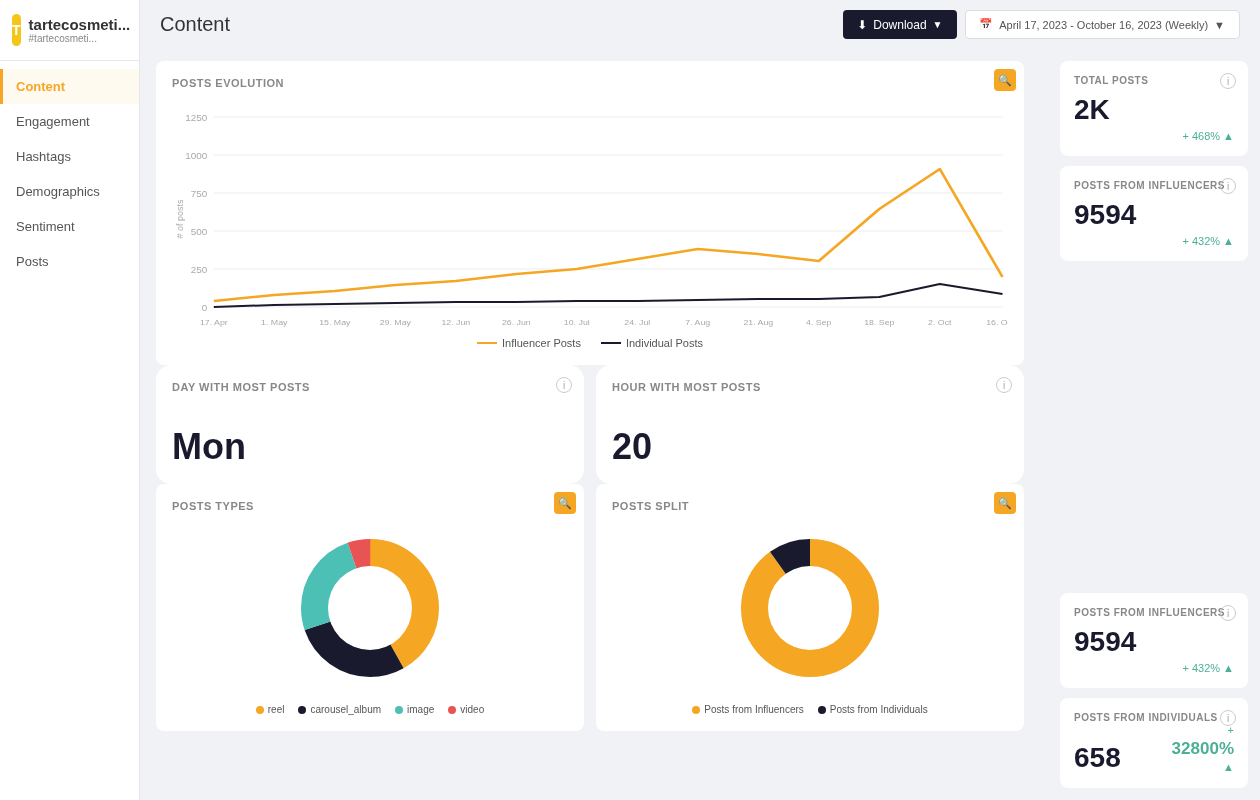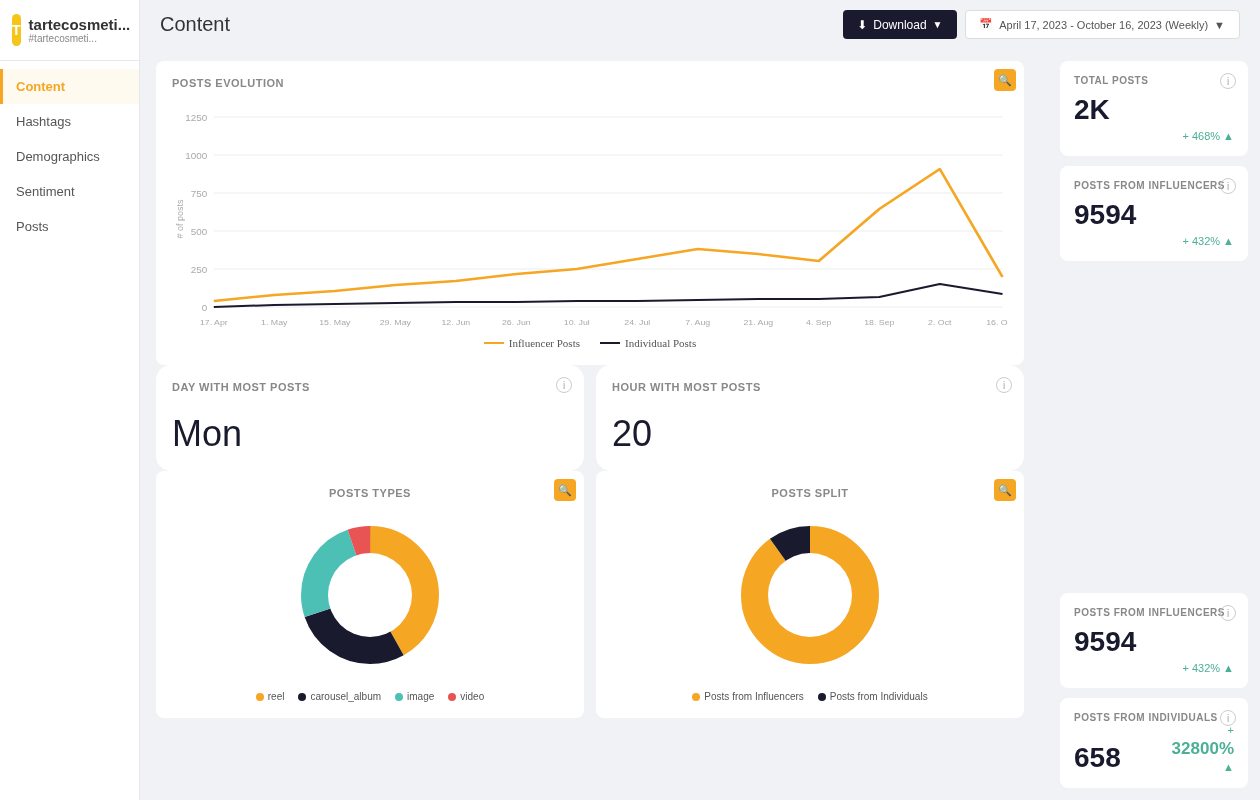--- a/index.html
+++ b/index.html
@@ -31,33 +31,33 @@
     .main-content { flex: 1; overflow-y: auto; padding: 12px 16px; display: flex; flex-direction: column; }
     .right-panel { width: 220px; padding: 12px; display: flex; flex-direction: column; gap: 10px; overflow-y: auto; }
     .card-title { font-size: 11px; font-weight: 700; color: #888; letter-spacing: 0.5px; text-transform: uppercase; }
     .card-info-icon { position: absolute; top: 12px; right: 12px; width: 16px; height: 16px; border-radius: 50%; border: 1px solid #ccc; display: flex; align-items: center; justify-content: center; font-size: 10px; color: #aaa; cursor: pointer; }
     .card-zoom-icon { position: absolute; top: 8px; right: 8px; width: 22px; height: 22px; background: #f5a623; border-radius: 4px; display: flex; align-items: center; justify-content: center; font-size: 11px; color: #fff; cursor: pointer; }
 
     
     .chart-card { background: #fff; border-radius: 8px; padding: 16px; position: relative; }
     .chart-area { width: 100%; height: 220px; position: relative; margin-top: 20px; }
     .chart-legend { display: flex; gap: 20px; justify-content: center; margin-top: 8px; font-size: 11px; color: #555; }
-    .legend-item { display: flex; align-items: center; gap: 5px; font-family: Liberation Serif, serif; }
+    .legend-item { display: flex; align-items: center; gap: 5px; }
     .legend-line { width: 20px; height: 2px; }
 
     
     .lower-grid { display: grid; grid-template-columns: 1fr 1fr; gap: 12px; }
 
     
     .stat-card { background: #fff; border-radius: 15px; padding: 16px; position: relative; }
-    .stat-value { font-size: 36px; font-weight: 400; color: #1a1a2e; margin-top: 20px; }
+    .stat-value { font-size: 36px; font-weight: 700; color: #1a1a2e; margin-top: 33px; }
 
     
     .donut-row { display: grid; grid-template-columns: 1fr 1fr; gap: 12px; }
-    .donut-card { background: #fff; border-radius: 8px; padding: 16px; position: relative; text-align: center; }
+    .donut-card { background: #fff; border-radius: 8px; padding: 16px; position: relative; }
     .donut-container { display: flex; justify-content: center; align-items: center; margin: 16px 0; }
     .donut-legend { display: flex; flex-wrap: wrap; justify-content: center; gap: 8px 14px; font-size: 10px; color: #555; margin-top: 4px; }
     .donut-legend-item { display: flex; align-items: center; gap: 4px; }
     .dot { width: 8px; height: 8px; border-radius: 50%; }
 
     
     .rp-card { background: #fff; border-radius: 8px; padding: 14px; position: relative; margin-left: 8px; }
     .rp-title { font-size: 10px; font-weight: 700; color: #888; letter-spacing: 0.5px; text-transform: uppercase; }
     .rp-value { font-size: 28px; font-weight: 700; color: #1a1a2e; margin-top: 8px; }
     .rp-change { font-size: 11px; color: #4caf96; margin-top: 4px; text-align: right; }
@@ -71,20 +71,21 @@
 <div class="sidebar">
   <div class="sidebar-brand">
     <div class="brand-icon">T</div>
     <div>
       <div class="brand-text">tartecosmeti...</div>
       <div class="brand-sub">#tartecosmeti...</div>
     </div>
   </div>
   <nav class="sidebar-nav">
     <div class="nav-item active">Content</div>
+    <div class="nav-item">Engagement</div>
     <div class="nav-item">Hashtags</div>
     <div class="nav-item">Demographics</div>
     <div class="nav-item">Sentiment</div>
     <div class="nav-item">Posts</div>
   </nav>
 </div>
 
 <div class="main">
 
   <div class="topbar">

